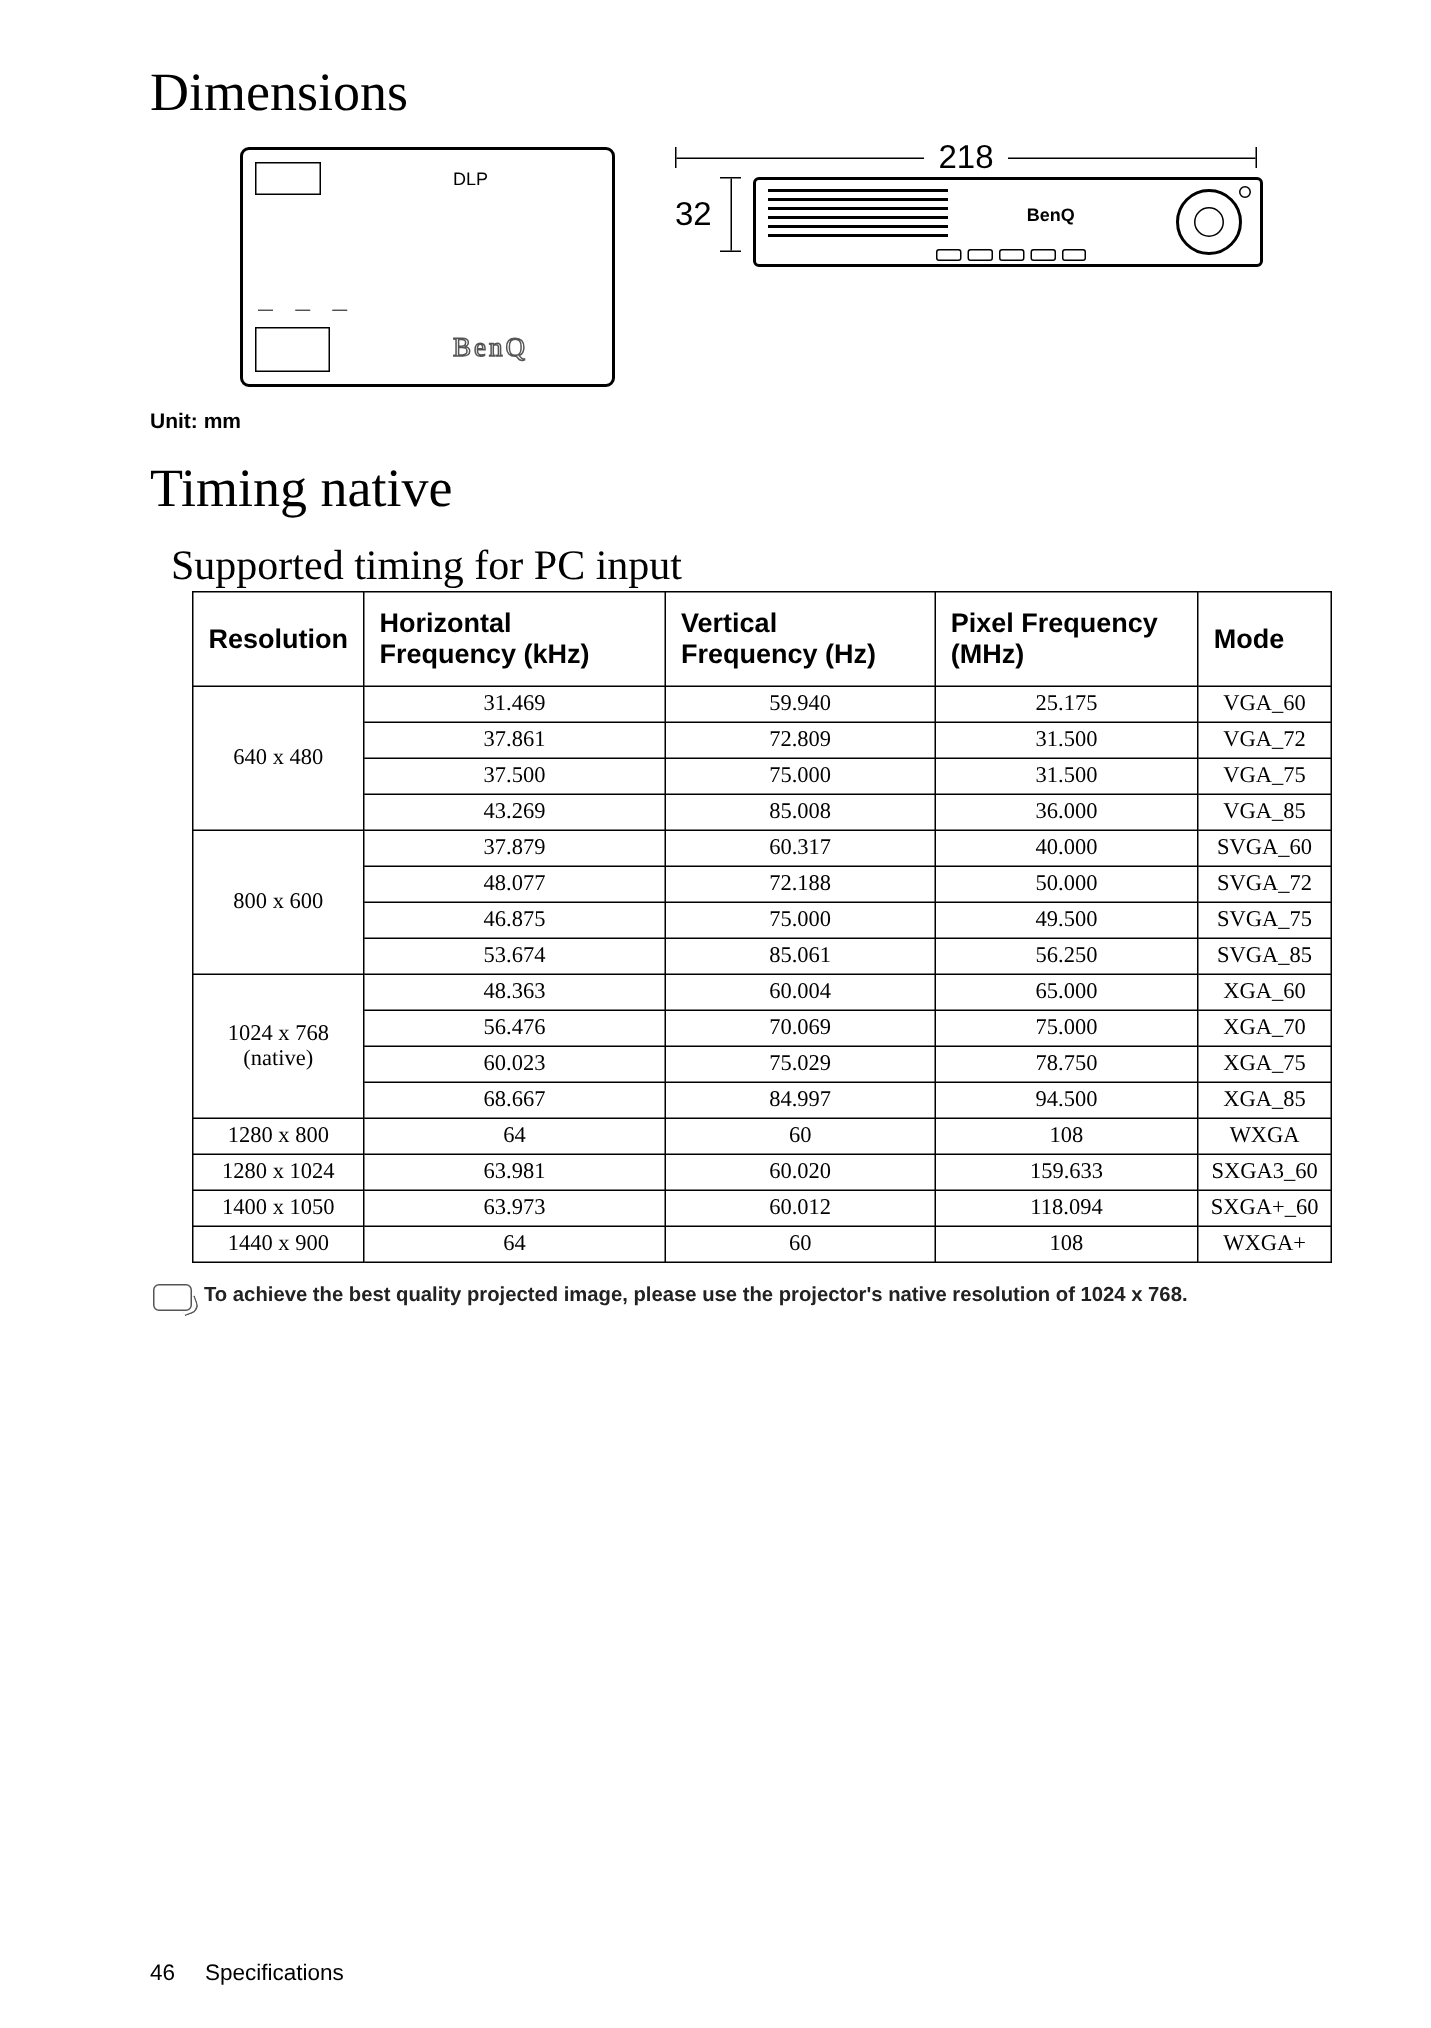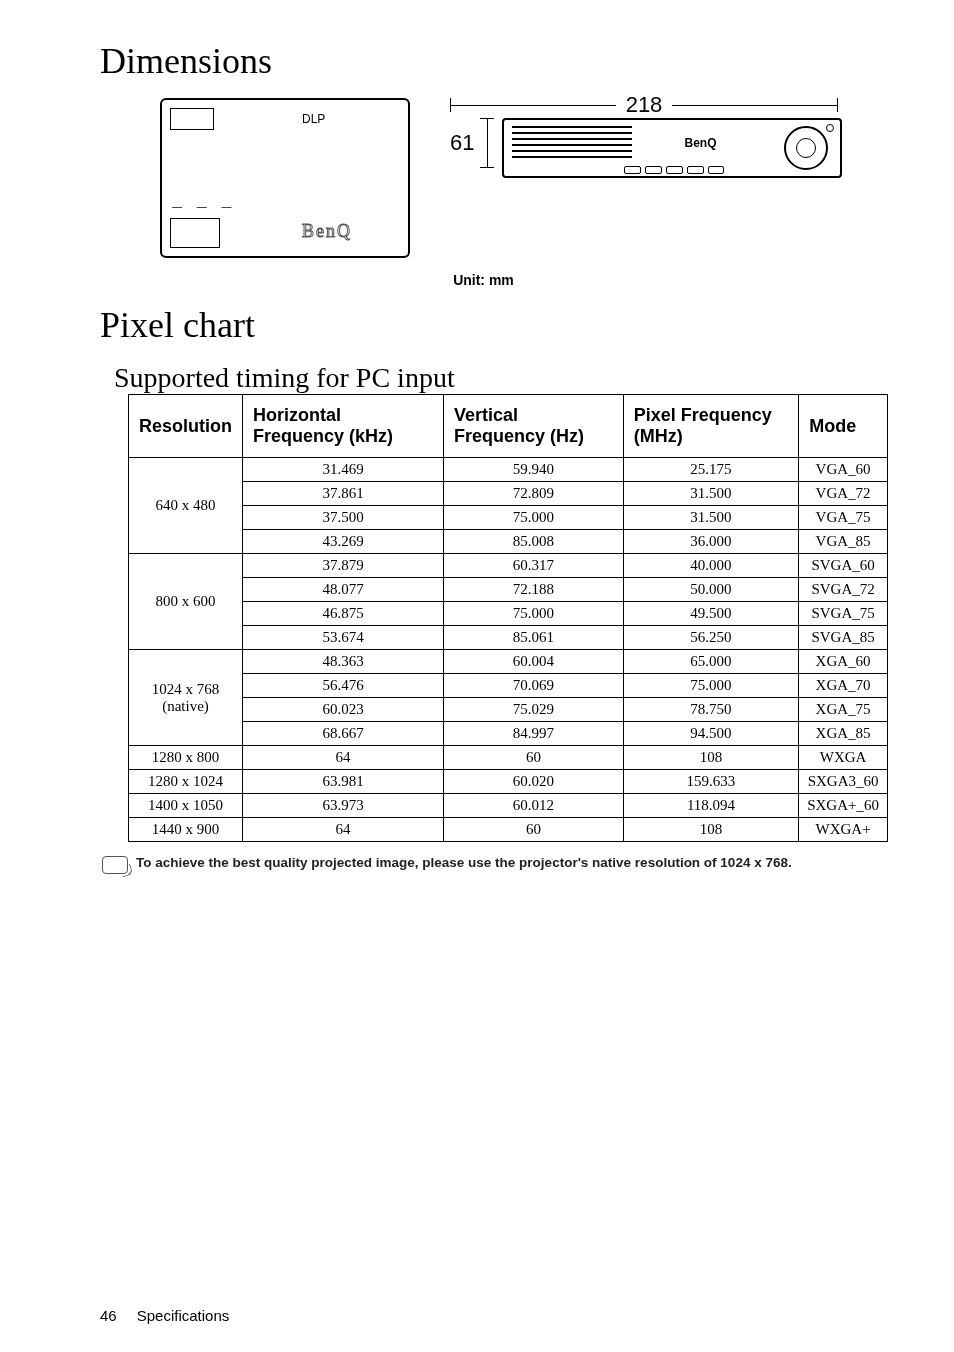--- a/index.html
+++ b/index.html
@@ -92,21 +92,21 @@
   }
   .front-brand { position:absolute; left:180px; top:16px; font-size:12px; font-weight:bold; font-family: Arial;}
   .front-lens {
     position:absolute; right:12px; top:6px; width:44px; height:44px; border:2px solid #000; border-radius:50%;
     display:flex; align-items:center; justify-content:center;
   }
   .front-lens::after { content:""; width:18px; height:18px; border:1.5px solid #000; border-radius:50%; display:block;}
   .front-dot { position:absolute; right:6px; top:4px; width:8px; height:8px; border:1.5px solid #000; border-radius:50%;}
   .front-tabs { position:absolute; left:120px; bottom:2px; width:100px; height:8px; display:flex; gap:4px;}
   .front-tabs span { flex:1; border:1px solid #000; border-radius:2px;}
-  .unit-row { text-align: center; font-weight: bold; font-size: 14px; margin-bottom: 16px; margin-right: 7px;}
+  .unit-row { text-align: left; font-weight: bold; font-size: 14px; margin-bottom: 16px; margin-right: 7px;}
   table.timing {
     border-collapse: collapse;
     width: 100%;
     margin-left: 14px;
   }
   table.timing th, table.timing td {
     border: 1px solid #000;
     padding: 3px 8px;
     text-align: center;
     font-size: 14px;
@@ -159,21 +159,21 @@
   </div>
 
   <div class="right-dims">
     <div class="hbracket218">
       <div class="hbracket-shape-218">
         <span class="lbl">218</span>
       </div>
     </div>
     <div class="front-row">
       <div style="display:flex;align-items:center;gap:6px;">
-        <span class="dim-label">61</span>
+        <span class="dim-label">32</span>
         <div class="vbracket-shape-61"></div>
       </div>
       <div class="front-box">
         <div class="front-slats"></div>
         <div class="front-brand">BenQ</div>
         <div class="front-lens"></div>
         <div class="front-dot"></div>
         <div class="front-tabs">
             <span></span>
             <span></span>
@@ -181,21 +181,21 @@
             <span></span>
             <span></span>
           </div>
       </div>
     </div>
   </div>
 </div>
 
 <div class="unit-row">Unit: mm</div>
 
-<h1 class="h1">Pixel chart</h1>
+<h1 class="h1">Timing native</h1>
 <h2 class="h2">Supported timing for PC input</h2>
 
 <div class="table-wrap">
 <table class="timing">
   <thead>
     <tr>
       <th>Resolution</th>
       <th>Horizontal Frequency (kHz)</th>
       <th>Vertical Frequency (Hz)</th>
       <th>Pixel Frequency (MHz)</th>

